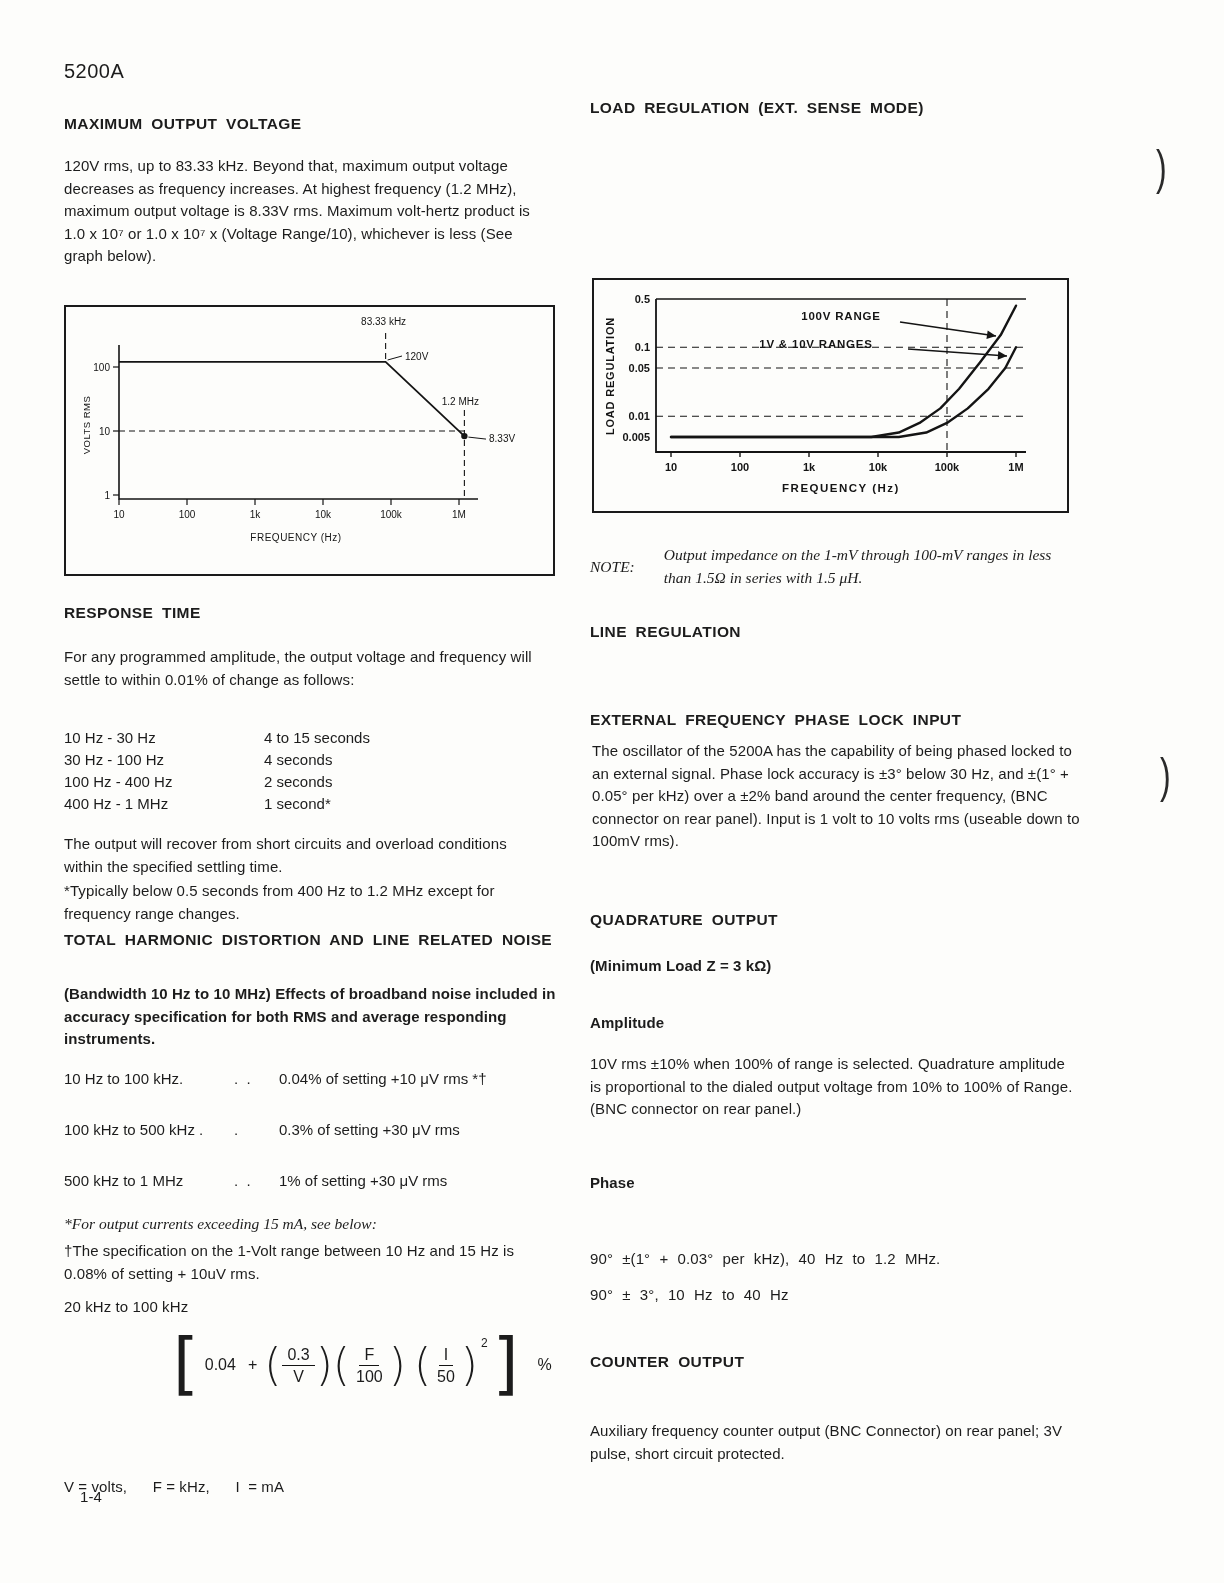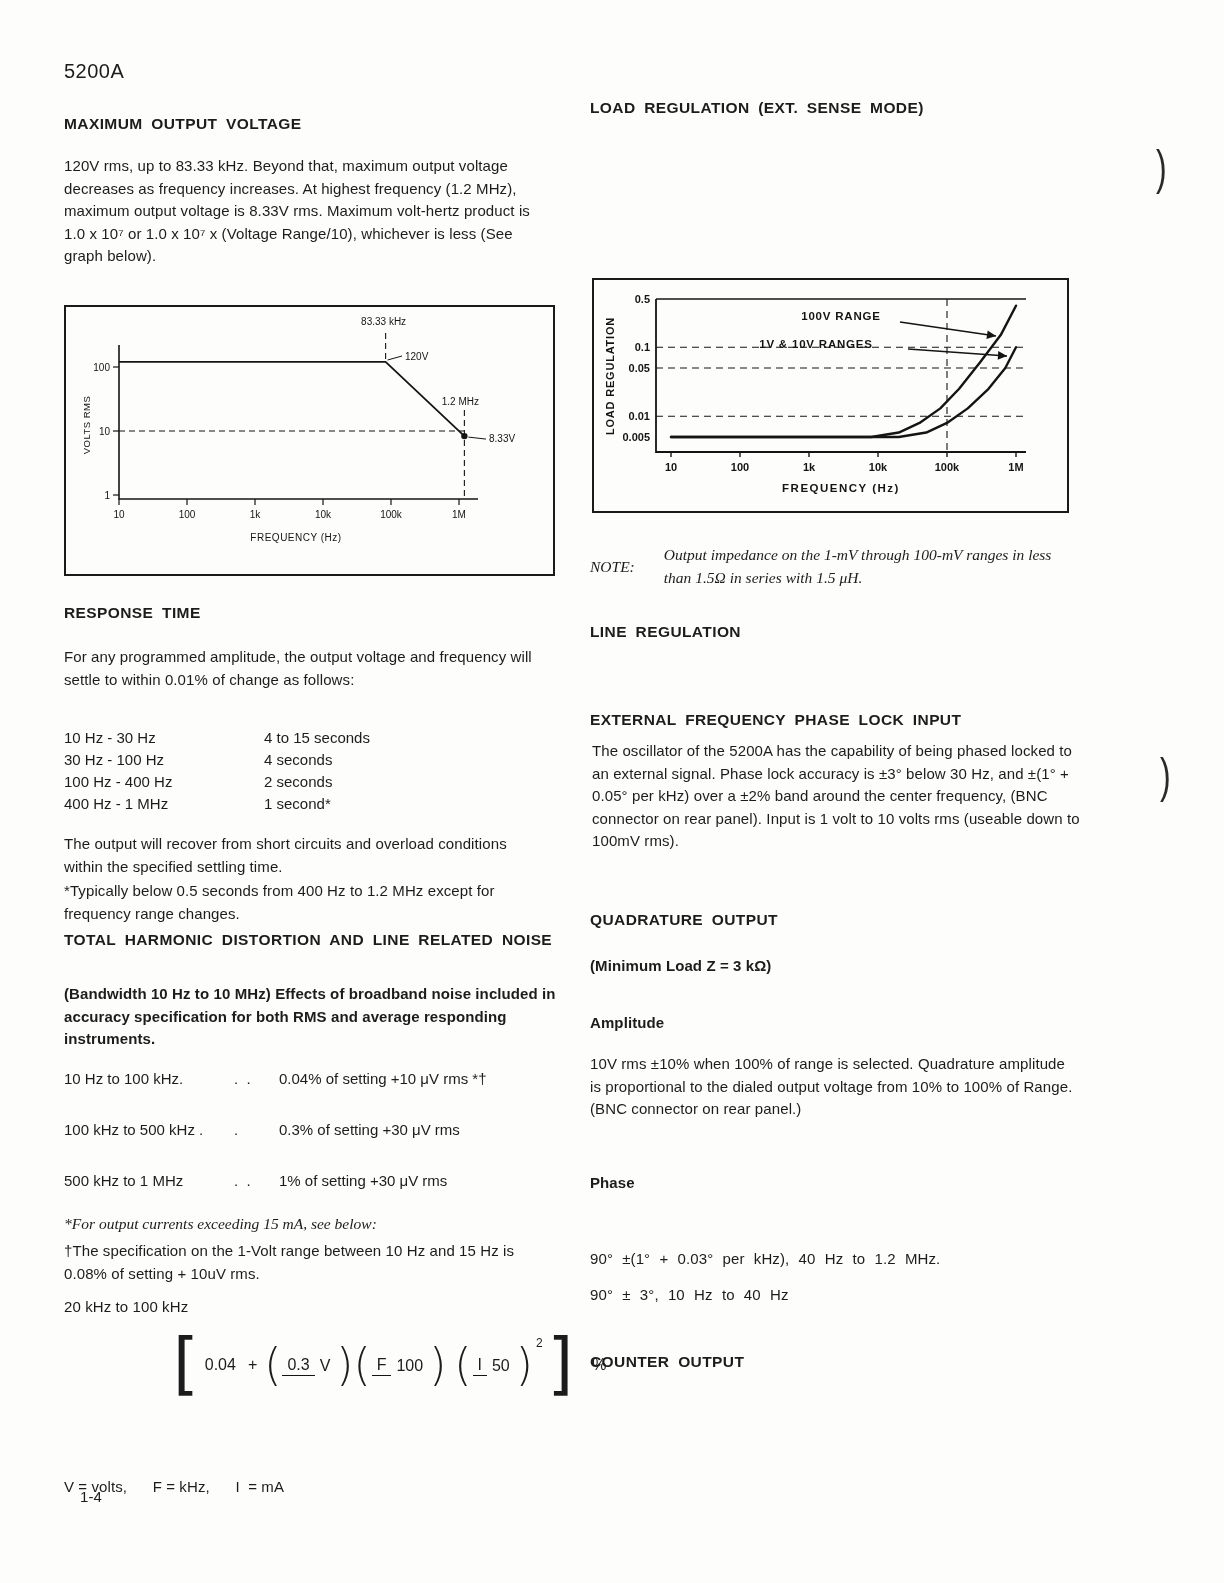--- a/index.html
+++ b/index.html
@@ -27,21 +27,21 @@
   .thd-leader { width:45px; white-space:pre; }
   .note { display:flex; gap:29px;align-items:center; }
   .note-text { flex:1; }
   .artifact { font-size:32px; font-weight:300; color:#2a2a2a; transform:scaleY(1.5); }
   
   .formula { display:flex; align-items:center; font-size:16px; }
   .fbracket { font-size:66px; font-weight:400; line-height:1; transform:scaleY(1.02); margin:0 3px; font-family:"DejaVu Sans",sans-serif; }
   .fparen { font-size:44px; font-weight:300; line-height:1; font-family:"DejaVu Sans",sans-serif; }
   .fitem { margin:0 3px; }
   .fop { margin:0 7px 0 9px; }
-  .frac { display:inline-flex; flex-direction:row; align-items:center; line-height:19px; margin:0 1px; }
+  .frac { display:inline-flex; flex-direction:column; align-items:center; line-height:19px; margin:0 1px; }
   .frac .num { padding:0 5px 1px 5px; border-bottom:1.4px solid #141414; }
   .frac .den { padding:1px 5px 0 5px; }
   .fexp { align-self:flex-start; font-size:12px; margin:4px 2px 0 3px; }
   .fpercent { margin-left:16px; }
   .fgap { width:8px; }
 </style>
 </head>
 <body>
 
 <div class="page">
@@ -223,14 +223,15 @@
 
   <h2 class="abs h" style="left:590px;top:908px">QUADRATURE OUTPUT</h2>
   <p class="abs body bold" style="left:590px;top:955px">(Minimum Load  Z = 3 kΩ)</p>
   <p class="abs body bold" style="left:590px;top:1012px">Amplitude</p>
   <p class="abs body" style="left:590px;top:1053px;width:490px">10V rms ±10% when 100% of range is selected. Quadrature amplitude is proportional to the dialed output voltage from 10% to 100% of Range. (BNC connector on rear panel.)</p>
   <p class="abs body bold" style="left:590px;top:1172px">Phase</p>
   <p class="abs body wide" style="left:590px;top:1248px">90° ±(1° + 0.03° per kHz), 40 Hz to 1.2 MHz.</p>
   <p class="abs body wide" style="left:590px;top:1284px">90° ± 3°, 10 Hz to 40 Hz</p>
 
   <h2 class="abs h" style="left:590px;top:1350px">COUNTER OUTPUT</h2>
+  <p class="abs body" style="left:590px;top:1420px;width:490px">Auxiliary frequency counter output (BNC Connector) on rear panel; 3V pulse, short circuit protected.</p>
 
 </div>
 
 </body></html>

